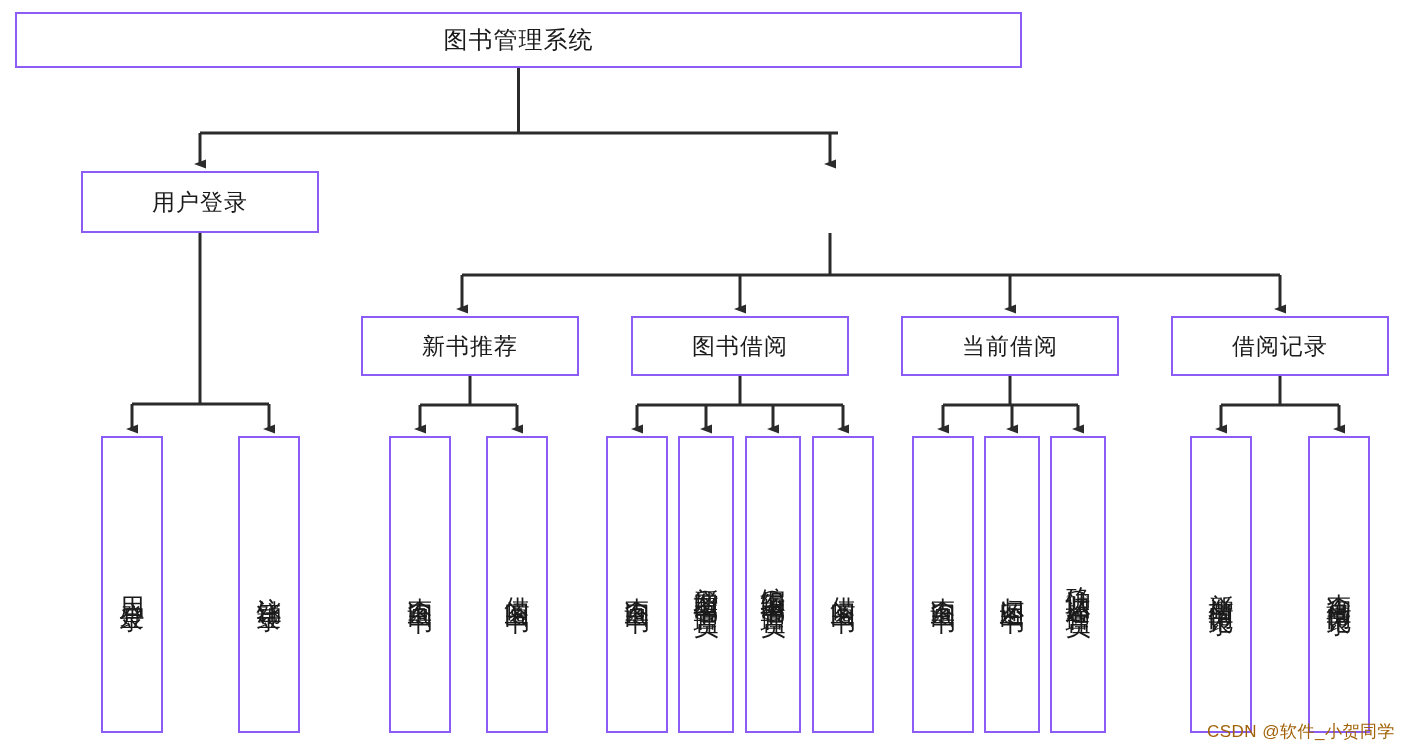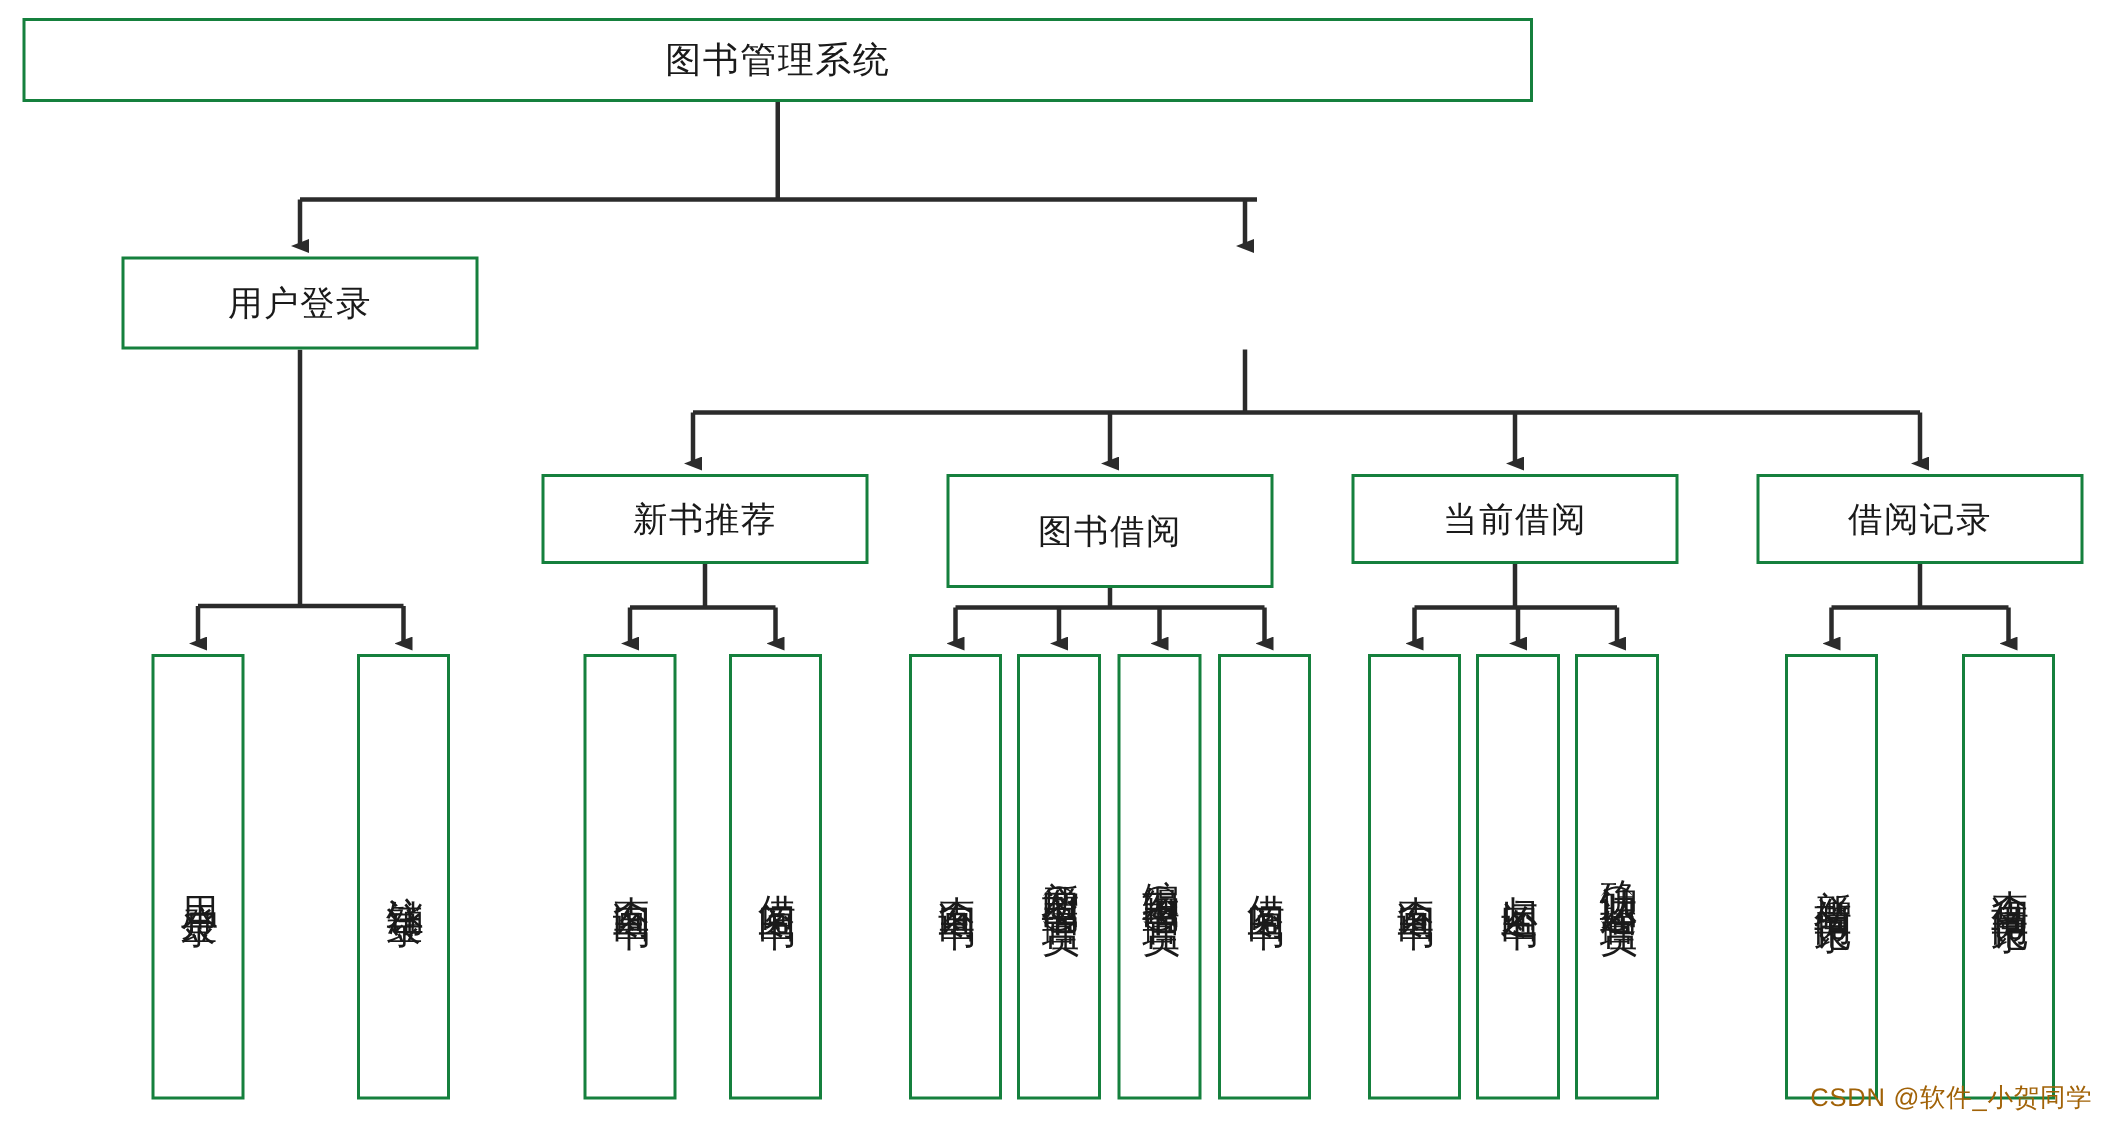--- a/index.html
+++ b/index.html
@@ -22,21 +22,21 @@
     left: 0;
     top: 0;
     width: 1405px;
     height: 747px;
     pointer-events: none;
   }
   .node {
     position: absolute;
     box-sizing: border-box;
     background: #ffffff;
-    border: 2px solid #15803d;
+    border: 2px solid #8b5cf6;
     display: flex;
     align-items: center;
     justify-content: center;
     color: #1a1a1a;
   }
   .node.horiz {
     font-size: 23px;
     letter-spacing: 1px;
   }
   .node.vert {
@@ -128,21 +128,21 @@
     <span>图书管理系统</span>
   </div>
 
   <div class="node horiz" style="left:81px;top:171px;width:238px;height:62px;">
     <span>用户登录</span>
   </div>
 
   <div class="node horiz" style="left:361px;top:316px;width:218px;height:60px;">
     <span>新书推荐</span>
   </div>
-  <div class="node horiz" style="left:631px;top:316px;width:218px;height:76px;">
+  <div class="node horiz" style="left:631px;top:316px;width:218px;height:60px;">
     <span>图书借阅</span>
   </div>
   <div class="node horiz" style="left:901px;top:316px;width:218px;height:60px;">
     <span>当前借阅</span>
   </div>
   <div class="node horiz" style="left:1171px;top:316px;width:218px;height:60px;align-items:center;">
     <span>借阅记录</span>
   </div>
 
   <div class="node vert" style="left:101px;top:436px;width:62px;height:297px;">

